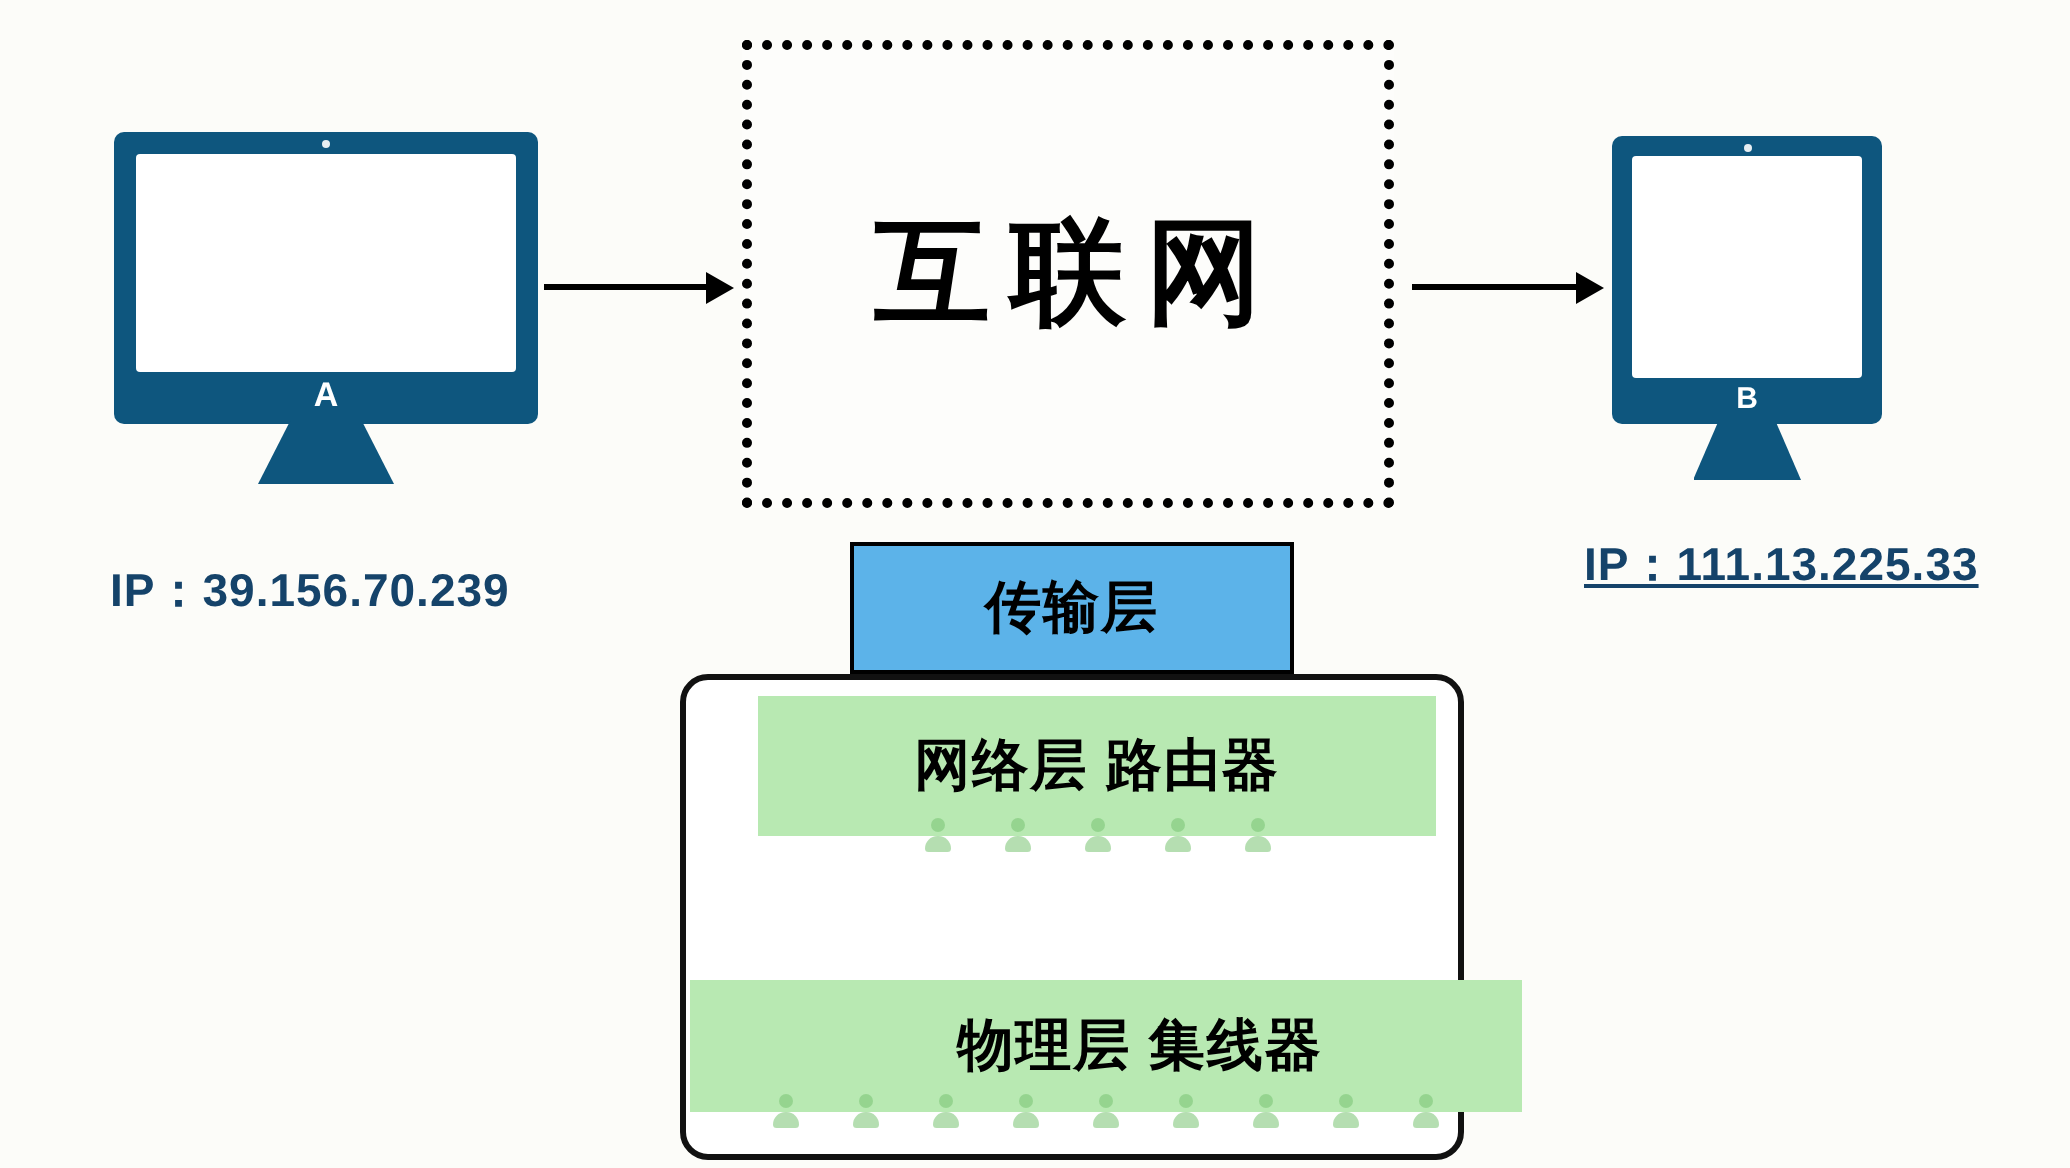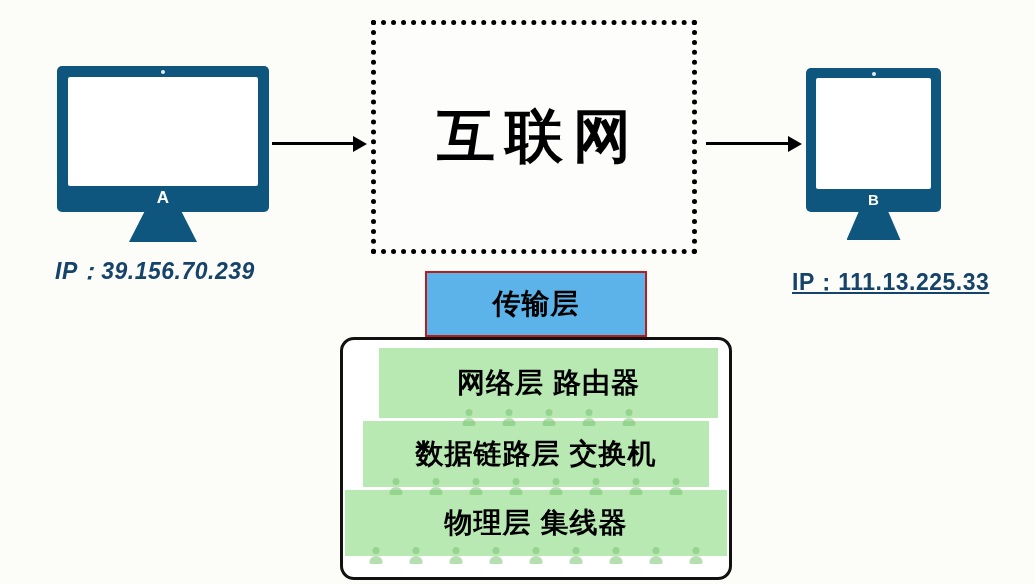--- a/index.html
+++ b/index.html
@@ -108,21 +108,21 @@
   .arrow-left  { left: 272px; top: 142px; width: 82px; }
   .arrow-right { left: 706px; top: 142px; width: 83px; }
 
   
   .transport-box {
     position: absolute;
     left: 425px; top: 271px;
     width: 222px; height: 66px;
     box-sizing: border-box;
     background: #5cb3e9;
-    border: 2px solid #b91c1c;
+    border: 2px solid #000000;
     display: flex;
     align-items: center;
     justify-content: center;
     z-index: 2;
   }
   .stack-container {
     position: absolute;
     left: 340px; top: 337px;
     width: 392px; height: 243px;
     box-sizing: border-box;
@@ -133,21 +133,21 @@
   }
   .layer-box {
     position: absolute;
     background: #b8e9b2;
     display: flex;
     align-items: center;
     justify-content: center;
   }
   .layer-network  { left: 36px; top: 8px;   width: 339px; height: 70px; }
   .layer-datalink { left: 20px; top: 81px;  width: 346px; height: 66px; }
-  .layer-physical { left: 2px;  top: 150px; width: 382px; height: 66px; }
+  .layer-physical { left: 2px;  top: 150px; width: 382px; height: 66px; padding-left: 34px; }
 
   .layer-label, .transport-label {
     font-size: 28px;
     font-weight: bold;
     color: #000000;
     letter-spacing: 1px;
     white-space: nowrap;
     position: relative;
     z-index: 2;
   }
@@ -194,21 +194,21 @@
 <div class="canvas">
 
   <div class="monitor monitor-a" style="left:57px; top:66px;">
     <div class="bezel">
       <span class="camera-dot"></span>
       <div class="screen"></div>
       <div class="monitor-label">A</div>
     </div>
     <div class="neck"></div>
   </div>
-  <div class="ip-text" style="left:55px; top:256px;font-style:italic;">IP：39.156.70.239</div>
+  <div class="ip-text" style="left:55px; top:280px;">IP：39.156.70.239</div>
 
   <div class="arrow arrow-left"></div>
 
   <div class="internet-box">
     <span class="internet-label">互联网</span>
   </div>
 
   <div class="arrow arrow-right"></div>
 
   <div class="monitor monitor-b" style="left:806px; top:68px;">
@@ -231,33 +231,20 @@
       <span class="layer-label">网络层 路由器</span>
       <div class="people-row">
           <span class="person"></span>
           <span class="person"></span>
           <span class="person"></span>
           <span class="person"></span>
           <span class="person"></span>
         </div>
     </div>
 
-    <div class="layer-box layer-datalink">
-      <span class="layer-label">数据链路层 交换机</span>
-      <div class="people-row">
-          <span class="person"></span>
-          <span class="person"></span>
-          <span class="person"></span>
-          <span class="person"></span>
-          <span class="person"></span>
-          <span class="person"></span>
-          <span class="person"></span>
-          <span class="person"></span>
-        </div>
-    </div>
 
     <div class="layer-box layer-physical">
       <span class="layer-label">物理层 集线器</span>
       <div class="people-row">
           <span class="person"></span>
           <span class="person"></span>
           <span class="person"></span>
           <span class="person"></span>
           <span class="person"></span>
           <span class="person"></span>

